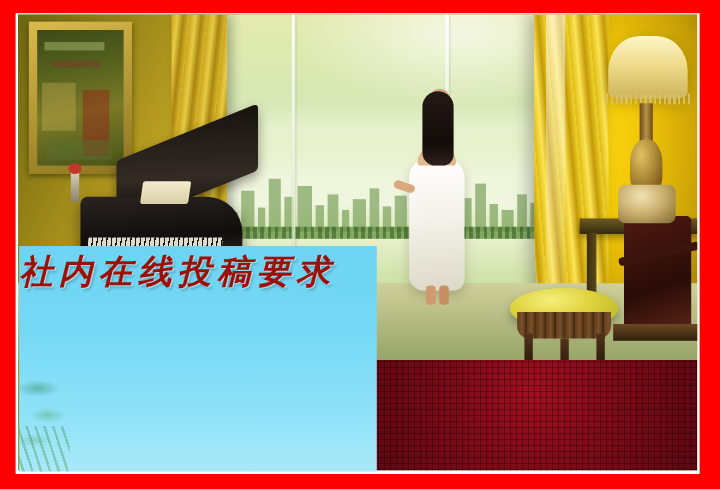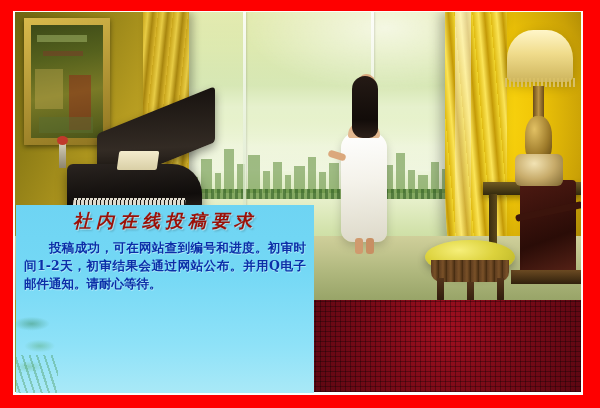--- a/index.html
+++ b/index.html
@@ -348,23 +348,23 @@
   }
   .panel-leaf2 {
     position:absolute; left:-4px; top:150px; width:46px; height:40px;
     background:
       repeating-linear-gradient(72deg, rgba(60,140,70,.34) 0px, rgba(60,140,70,.34) 2px, rgba(60,140,70,0) 2px, rgba(60,140,70,0) 7px);
   }
 
   #notice-title {
     position: relative;
     margin: 6px 0 0 0;
-    text-align: center;
+    text-align: left;
     font-family: "DejaVu Serif", "Liberation Serif", serif;
-    font-size: 18px;
+    font-size: 28px;
     font-weight: bold;
     font-style: italic;
     letter-spacing: 5px;
     color: #9c1007;
     text-shadow: 1px 1px 0 rgba(255,255,255,.45), 2px 2px 2px rgba(0,0,0,.18);
     line-height: 1.15;
   }
   .notice-para {
     position: relative;
     margin: 0;
@@ -495,16 +495,15 @@
 
   </div>
 
   <div id="notice">
     <div class="panel-leaf"></div>
     <div class="panel-leaf2"></div>
 
     <div id="notice-title">社内在线投稿要求</div>
 
 
-    <p class="notice-para" id="para-sub">投稿成功，可在网站查到编号和进度。初审时间1-2天，初审结果会通过网站公布。并用Q电子邮件通知。请耐心等待。</p>
   </div>
 
 </div>
 
 </body></html>

